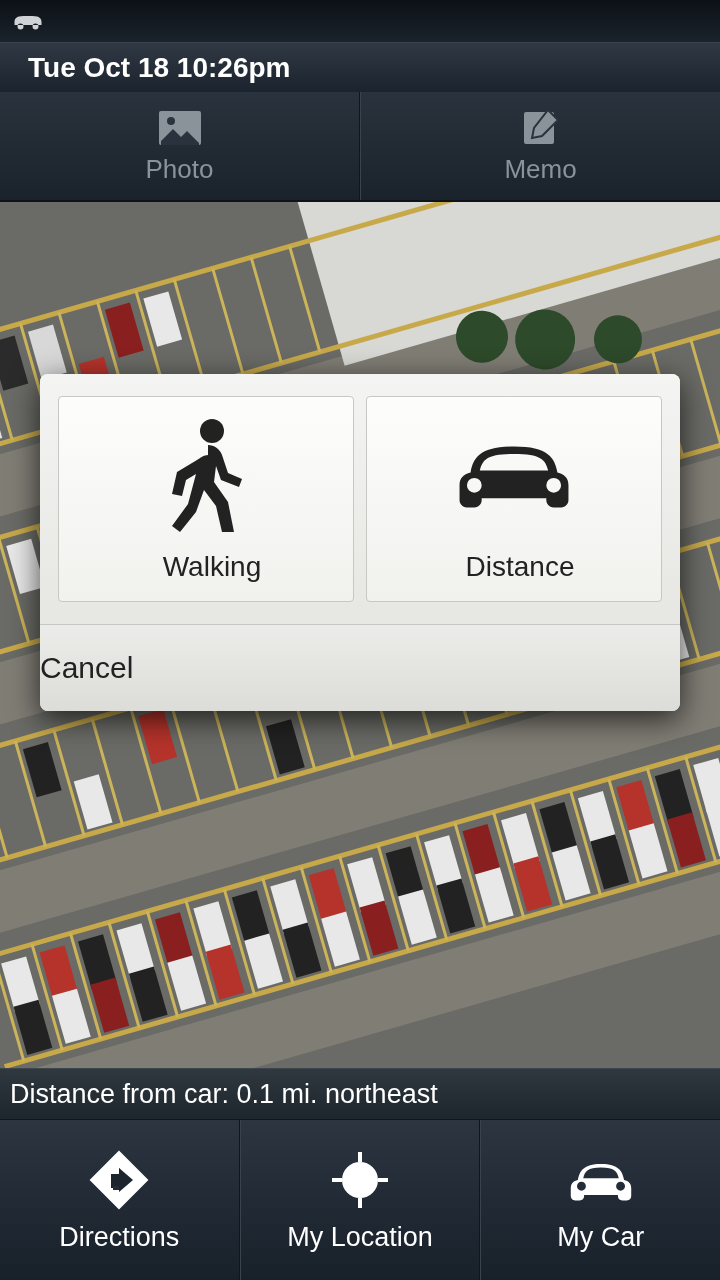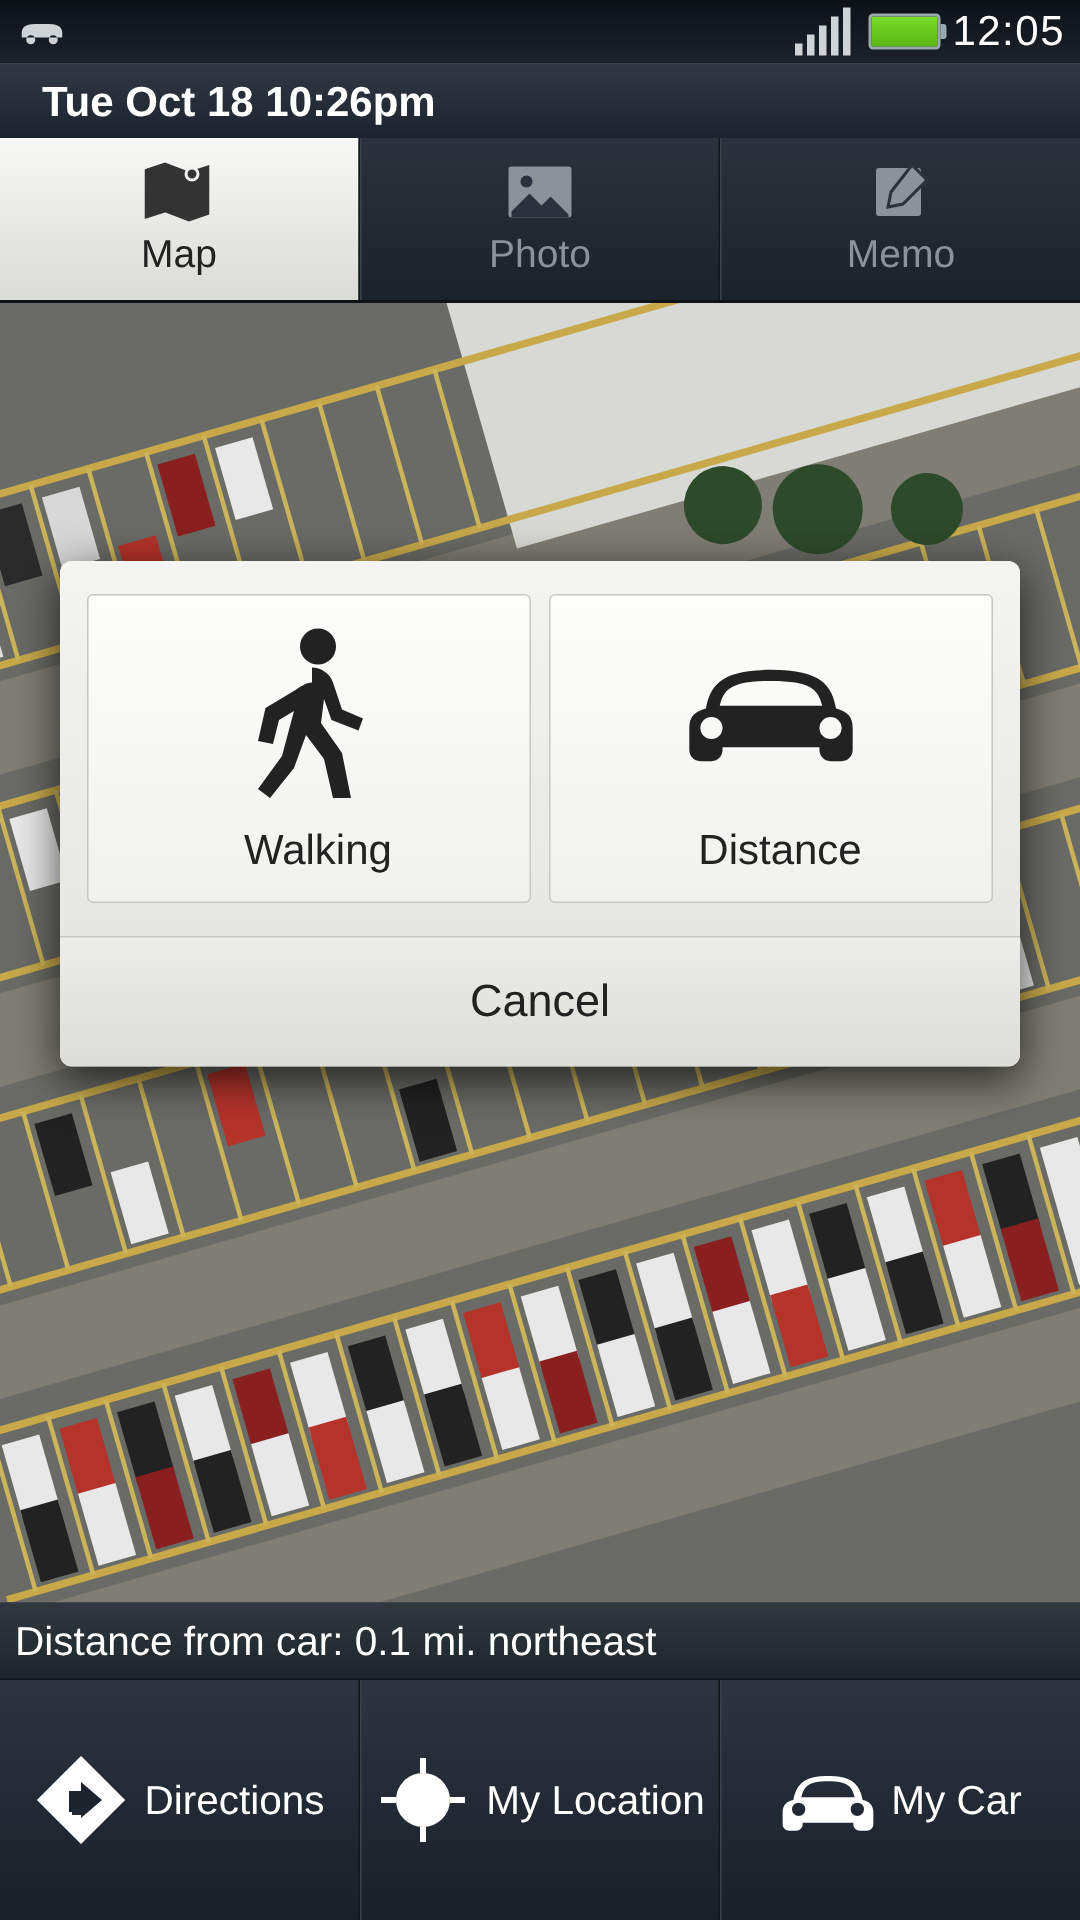--- a/index.html
+++ b/index.html
@@ -33,71 +33,51 @@
   .map-area { flex:1; position:relative; overflow:hidden; background:#666;}
   .map-bg{position:absolute;inset:0;}
 
   
   .dialog{position:absolute;left:40px;right:40px;top:172px;background:#eeeeec;border-radius:8px;box-shadow:0 8px 30px rgba(0,0,0,.7);overflow:hidden;}
   .dialog-header{background:linear-gradient(#3a3a3a,#222);color:#fff;font-size:32px;padding:28px 26px;border-bottom:1px solid #000;}
   .dialog-body{display:flex;gap:12px;padding:22px 18px;background:linear-gradient(#f4f4f2,#e6e6e3);}
   .opt{flex:1;background:linear-gradient(#fdfdfc,#f1f1ee);border:1px solid #c7c7c3;border-radius:4px;display:flex;flex-direction:column;align-items:center;justify-content:flex-end;padding:20px 4px 18px;gap:14px;box-shadow:0 1px 0 #fff inset;}
   .opt .oicon{width:120px;height:120px;display:flex;align-items:center;justify-content:center;}
   .opt .olabel{font-size:28px;color:#222;margin-left:12px;}
-  .dialog-cancel{background:linear-gradient(#ececea,#dcdcd8);border-top:1px solid #c6c6c2;text-align:center;padding:26px 0;font-size:30px;color:#222;}
+  .dialog-cancel{background:linear-gradient(#ececea,#dcdcd8);border-top:1px solid #c6c6c2;padding:26px 0;font-size:30px;color:#222;}
 
   
   .distance{height:52px;background:linear-gradient(#30383f,#1d252d);color:#fff;font-size:27px;display:flex;align-items:center;padding:0 10px;border-top:1px solid #3d454d;border-bottom:1px solid #10161b;}
 
   
   .bottom{height:160px;display:flex;background:linear-gradient(#2c3540,#18202a);}
-  .bitem{flex:1;display:flex;flex-direction:row;align-items:center;justify-content:center;gap:10px;color:#fff;font-size:27px;border-right:1px solid #10161b;border-left:1px solid #3a434c;}
+  .bitem{flex:1;display:flex;flex-direction:column;align-items:center;justify-content:center;gap:10px;color:#fff;font-size:27px;border-right:1px solid #10161b;border-left:1px solid #3a434c;}
   .bitem:first-child{border-left:none}.bitem:last-child{border-right:none}
   .bitem .bicon{width:64px;height:64px;display:flex;align-items:center;justify-content:center;}
   .bitem svg{fill:#fff}
 </style>
 </head>
 <body>
 
 <div class="status-bar">
   <div class="left">
     <span>
       <svg width="36" height="22" viewBox="0 0 48 28">
           <path fill="#cfd3d6" d="M6 18c0-4 2-8 12-8h12c10 0 12 4 12 8v4H6v-4zM10 24a4 4 0 108 0 4 4 0 00-8 0zm20 0a4 4 0 108 0 4 4 0 00-8 0z"></path>
         </svg>
     </span>
   </div>
-  <div class="right">
-    <span class="signal">
-        <span></span>
-        <span></span>
-        <span></span>
-        <span></span>
-        <span></span>
-      </span>
-    <span class="battery"></span>
-    <span class="clock">12:05</span>
-  </div>
 </div>
 
 <div class="title-bar">
   <span class="sep"></span>
   <span>Tue Oct 18  10:26pm</span>
 </div>
 
 <div class="tabs">
-  <div class="tab active">
-    <span class="ticon">
-      <svg width="46" height="40" viewBox="0 0 46 40">
-          <path d="M2 6l12-4 16 6 12-4v30l-12 4-16-6-12 4V6zm12-1v28m16-22v28" stroke="#333" stroke-width="3" fill="#333"></path>
-          <circle cx="32" cy="8" r="4" fill="#333" stroke="#f0f0ee" stroke-width="2"></circle>
-        </svg>
-    </span>
-    <span>Map</span>
-  </div>
   <div class="tab">
     <span class="ticon">
       <svg width="46" height="38" viewBox="0 0 46 38">
           <rect x="2" y="2" width="42" height="34" rx="2"></rect>
           <circle cx="14" cy="12" r="4" fill="#2a333d"></circle>
           <path d="M4 32l12-12 8 8 6-6 12 12v2H4z" fill="#2a333d"></path>
         </svg>
     </span>
     <span>Photo</span>
   </div>

